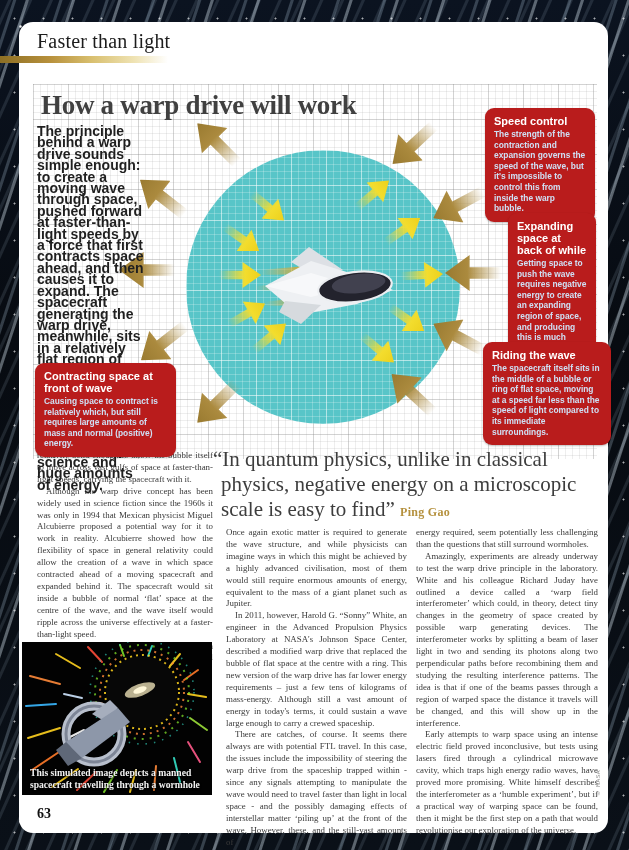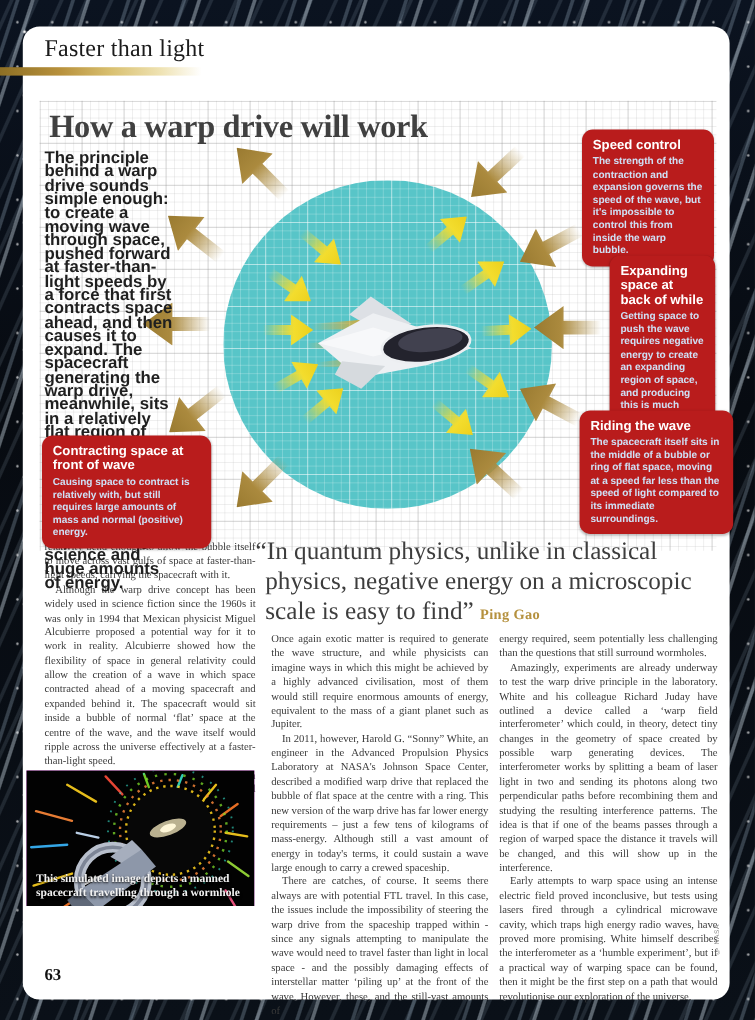--- a/index.html
+++ b/index.html
@@ -119,22 +119,22 @@
     font-family:"Liberation Serif", serif;
     font-size:8.9px; line-height:11.9px; color:#3a3a3a;
     text-align:justify;
   }
   .col p + p { text-indent:9px; }
   .col-1 { left:18px;  top:428px; width:176px; }
   .col-2 { left:207px; top:505px; width:181px; }
   .col-3 { left:397px; top:505px; width:182px; }
   
   .figure {
-    position:absolute; left:3px; top:620px; width:190px; height:113px;
-    background:#701a75; overflow:hidden; z-index:6;
+    position:absolute; left:3px; top:620px; width:190px; height:153px;
+    background:#ec4899; overflow:hidden; z-index:6;
   }
   .figure svg { position:absolute; inset:0; }
   .fig-caption {
     position:absolute; left:8px; bottom:5px; width:172px;
     font-family:"Liberation Serif", serif; font-weight:bold;
     font-size:9.6px; line-height:11.5px; color:#f2f2f2;
     text-shadow:0 1px 2px #000;
   }
   .credit {
     position:absolute; left:576px; top:748px;
@@ -215,21 +215,21 @@
   <div class="callout co-expanding">
     <h3>Expanding space at back of while</h3>
     <p>Getting space to push the wave requires negative energy to create an expanding region of space, and producing this is much harder.</p>
   </div>
   <div class="callout co-riding">
     <h3>Riding the wave</h3>
     <p>The spacecraft itself sits in the middle of a bubble or ring of flat space, moving at a speed far less than the speed of light compared to its immediate surroundings.</p>
   </div>
   <div class="callout co-contracting">
     <h3>Contracting space at front of wave</h3>
-    <p>Causing space to contract is relatively with, but still requires large amounts of mass and normal (positive) energy.</p>
+    <p>Causing space to contract is relatively which, but still requires large amounts of mass and normal (positive) energy.</p>
   </div>
 
   <div class="pullquote">
     <span>“In quantum physics, unlike in classical physics, negative energy on a microscopic scale is easy to find”</span>
     <span class="attr">Ping Gao</span>
   </div>
 
   <div class="col col-1">
     <p>relativity bend enough to allow the bubble itself to move across vast gulfs of space at faster-than-light speeds, carrying the spacecraft with it.</p>
     <p>Although the warp drive concept has been widely used in science fiction since the 1960s it was only in 1994 that Mexican physicist Miguel Alcubierre proposed a potential way for it to work in reality. Alcubierre showed how the flexibility of space in general relativity could allow the creation of a wave in which space contracted ahead of a moving spacecraft and expanded behind it. The spacecraft would sit inside a bubble of normal ‘flat’ space at the centre of the wave, and the wave itself would ripple across the universe effectively at a faster-than-light speed.</p>

